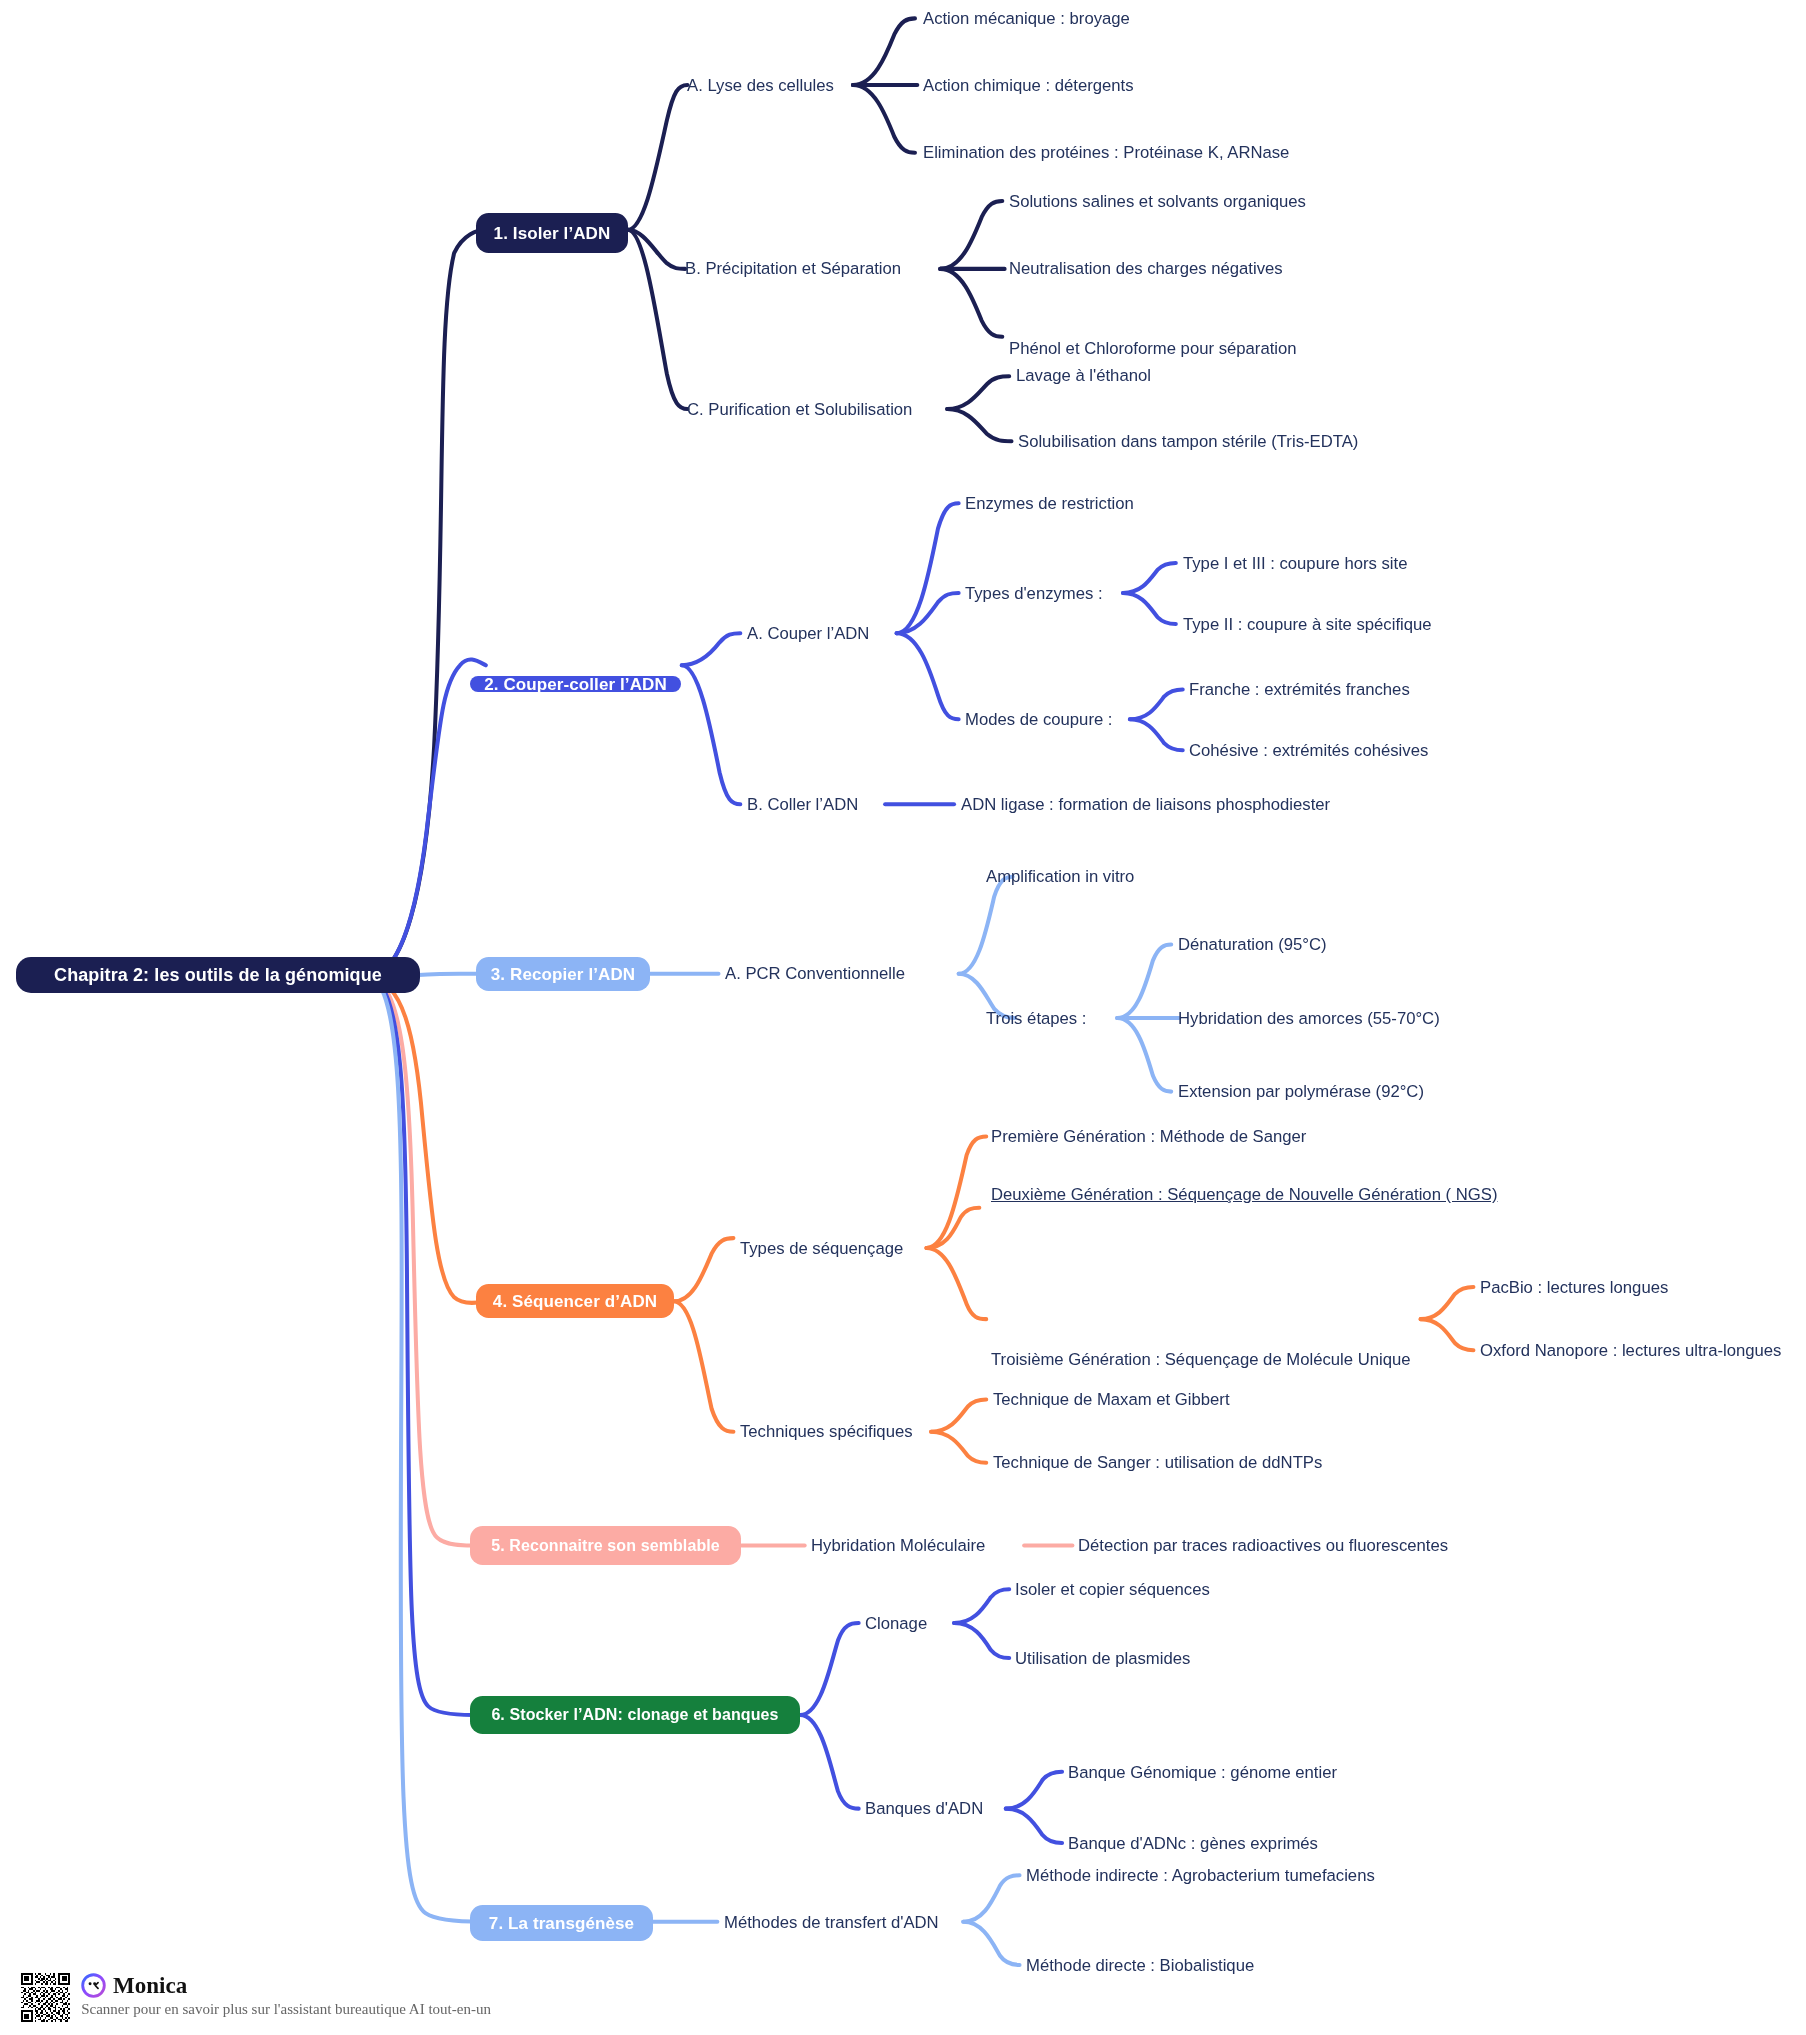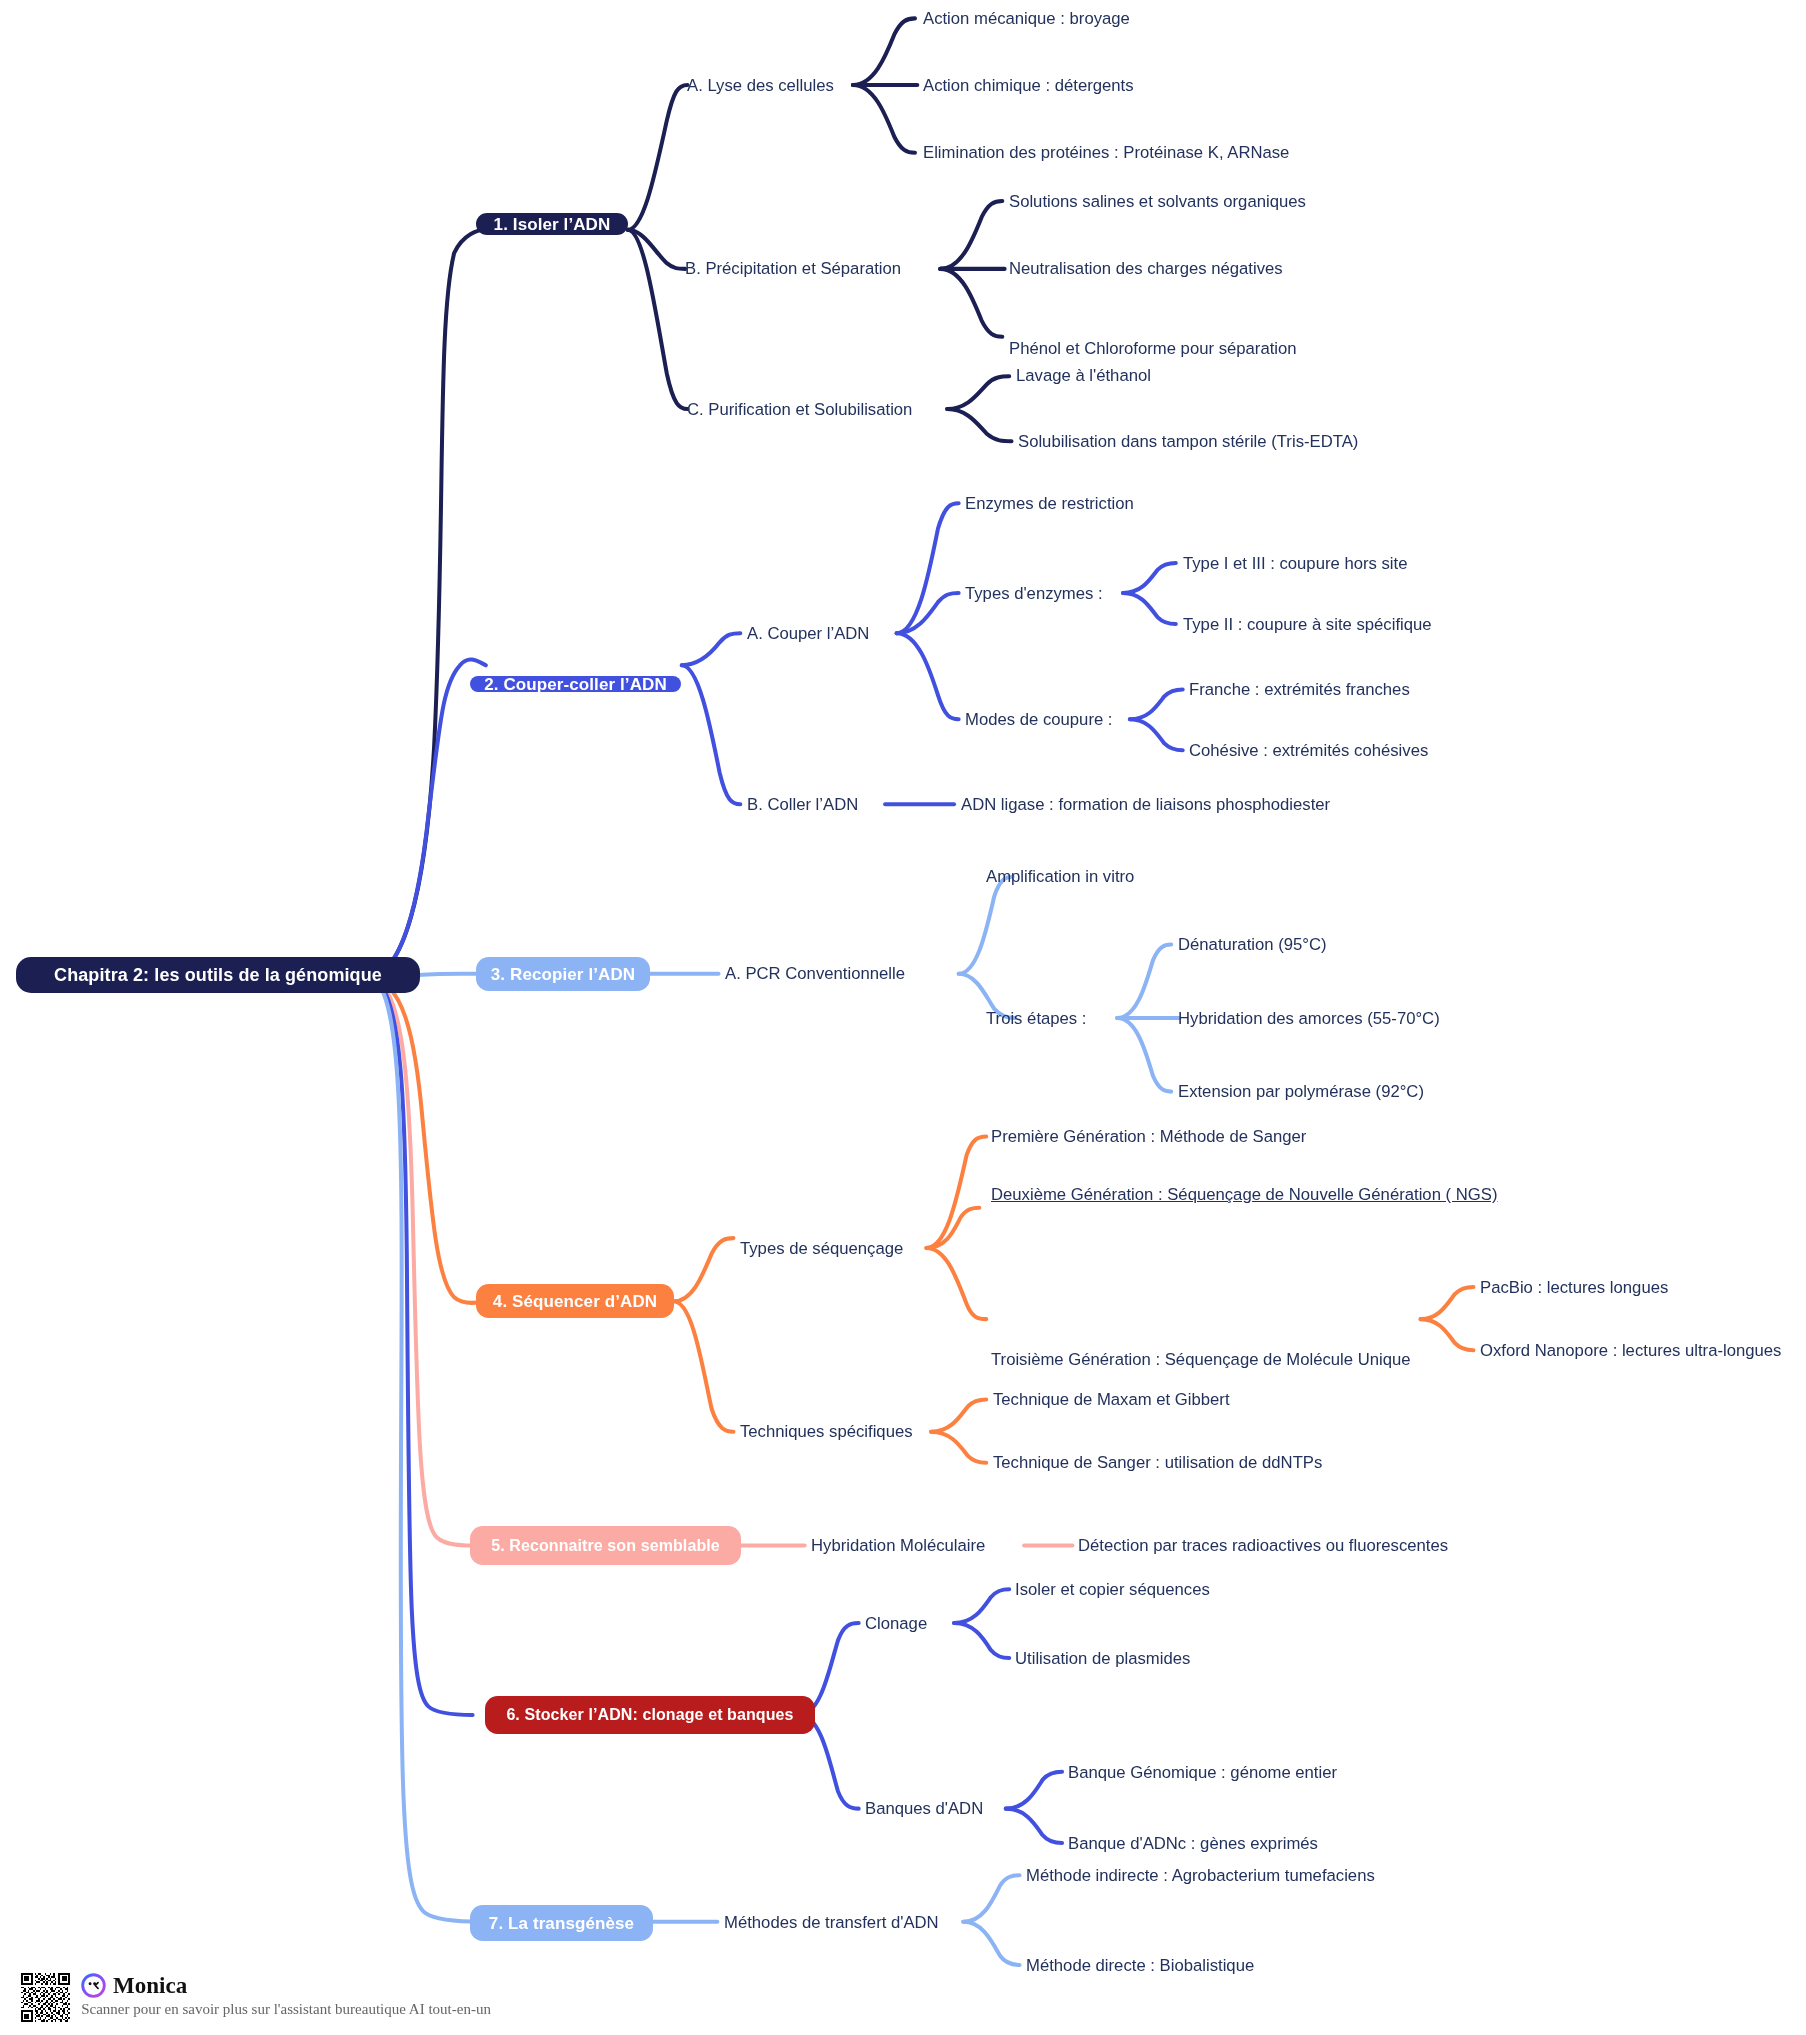--- a/index.html
+++ b/index.html
@@ -150,41 +150,41 @@
       <path d="M1136,3345 L1248,3345" stroke="#8cb4f5" stroke-width="7"></path>
       <path d="M1676,3345 C1710,3345 1726,3310 1740,3282 C1750,3266 1762,3264 1774,3264" stroke="#8cb4f5" stroke-width="7"></path>
       <path d="M1676,3345 C1710,3345 1726,3380 1740,3404 C1750,3418 1762,3420 1774,3420" stroke="#8cb4f5" stroke-width="7"></path>
     </g>
   </svg>
 
   <div class="pill root" style="left:16px;top:957px;width:404px;height:36px;background:#1b1f52;">
     <span>Chapitra 2: les outils de la génomique</span>
   </div>
 
-  <div class="pill" style="left:476px;top:213px;width:152px;height:22px;background:#1b1f52;">
+  <div class="pill" style="left:476px;top:213px;width:152px;height:40px;background:#1b1f52;">
     <span>1. Isoler l’ADN</span>
   </div>
 
   <div class="pill" style="left:470px;top:648px;width:211px;height:16px;background:#4250e0;margin-top:28px;">
     <span>2. Couper-coller l’ADN</span>
   </div>
 
   <div class="pill" style="left:476px;top:957px;width:174px;height:34px;background:#8cb4f5;">
     <span>3. Recopier l’ADN</span>
   </div>
 
   <div class="pill" style="left:476px;top:1284px;width:198px;height:34px;background:#fc8141;">
     <span>4. Séquencer d’ADN</span>
   </div>
 
   <div class="pill" style="left:470px;top:1526px;width:271px;height:39px;background:#fcaba4;font-size:16px;">
     <span>5. Reconnaitre son semblable</span>
   </div>
 
-  <div class="pill" style="left:485px;top:1696px;width:330px;height:38px;background:#b91c1c;font-size:16px;">
+  <div class="pill" style="left:470px;top:1696px;width:330px;height:38px;background:#15803d;font-size:16px;">
     <span>6. Stocker l’ADN: clonage et banques</span>
   </div>
 
   <div class="pill" style="left:470px;top:1905px;width:183px;height:36px;background:#8cb4f5;">
     <span>7. La transgénèse</span>
   </div>
 
   <div class="topic lvl2" style="left:687px;top:74px;">A. Lyse des cellules</div>
   <div class="topic lvl3" style="left:923px;top:6.9px;">Action mécanique : broyage</div>
   <div class="topic lvl3" style="left:923px;top:74px;">Action chimique : détergents</div>

